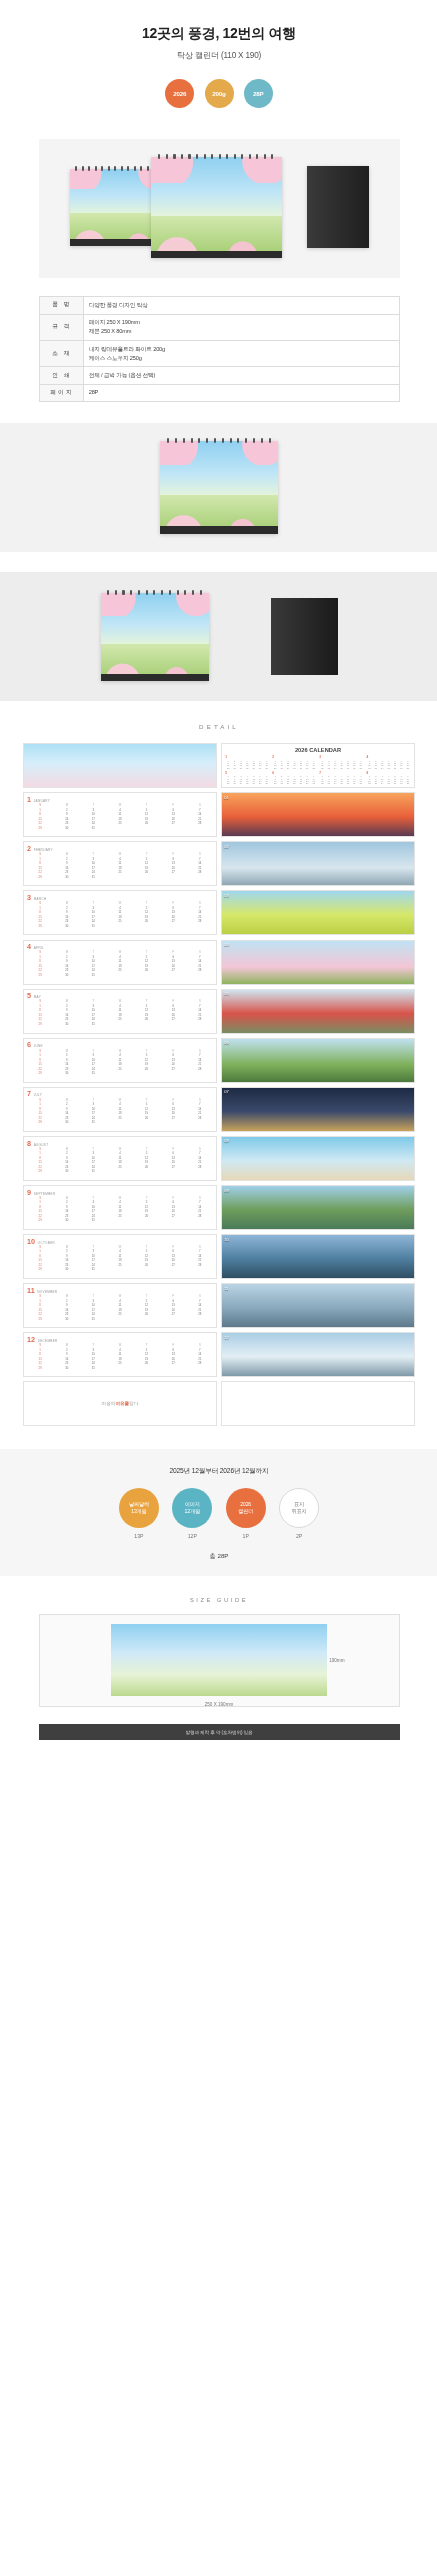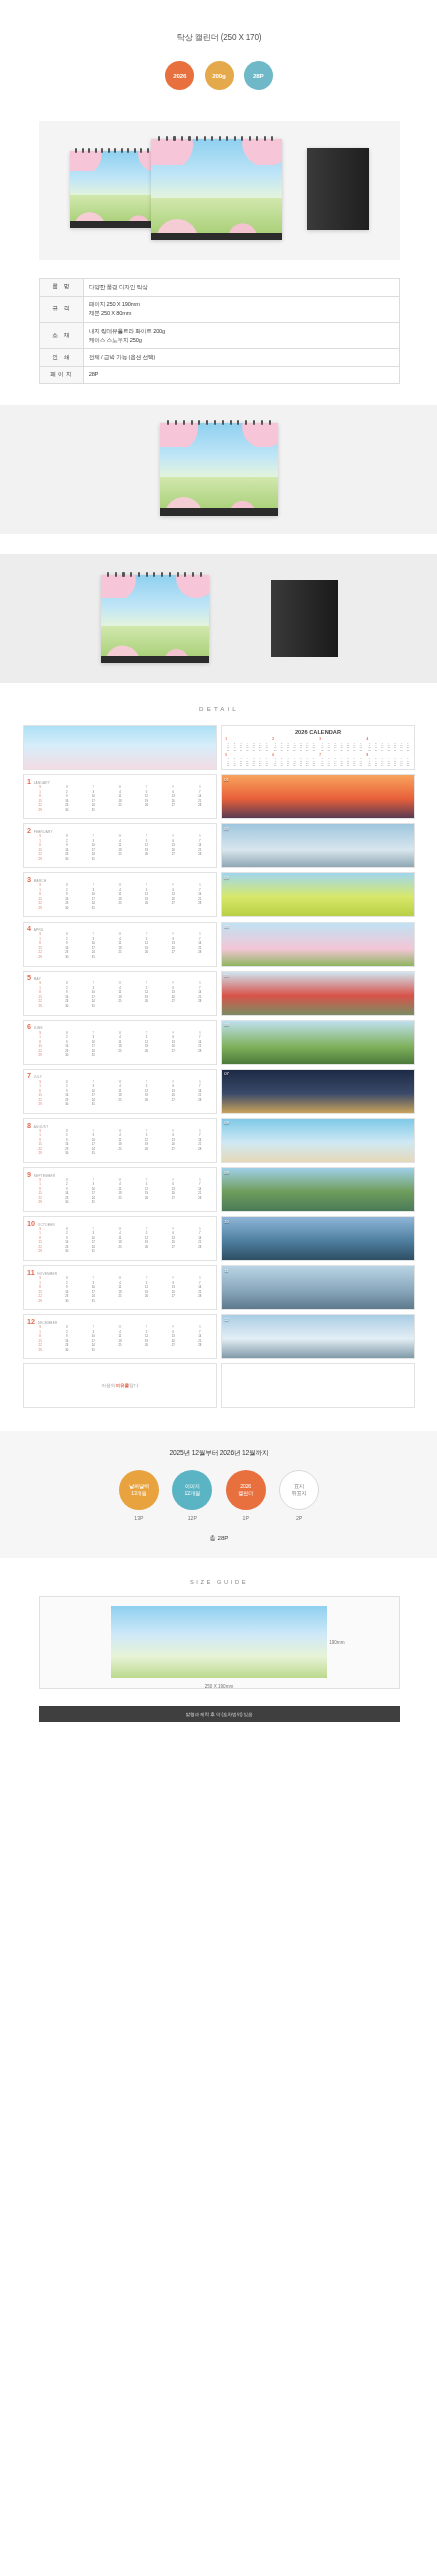--- a/index.html
+++ b/index.html
@@ -239,21 +239,22 @@
     font-size:4.6px; padding:5.2px 0; text-align:center; letter-spacing:-0.1px;
   }
   .footer-space { height:15.5px; }
 </style>
 </head>
 <body>
 
 <div class="page">
 
   <div class="hero">
-    <h2>탁상 캘린더 (250 X 170)</h2>
+    <h1>12곳의 풍경, 12번의 여행</h1>
+    <h2>탁상 캘린더 (110 X 190)</h2>
     <div class="badges">
       <div class="badge" style="background:#e8703f">
         <span>2026</span>
       </div>
       <div class="badge" style="background:#e4a94a">
         <span>200g</span>
       </div>
       <div class="badge" style="background:#6fb8c8">
         <span>28P</span>
       </div>

